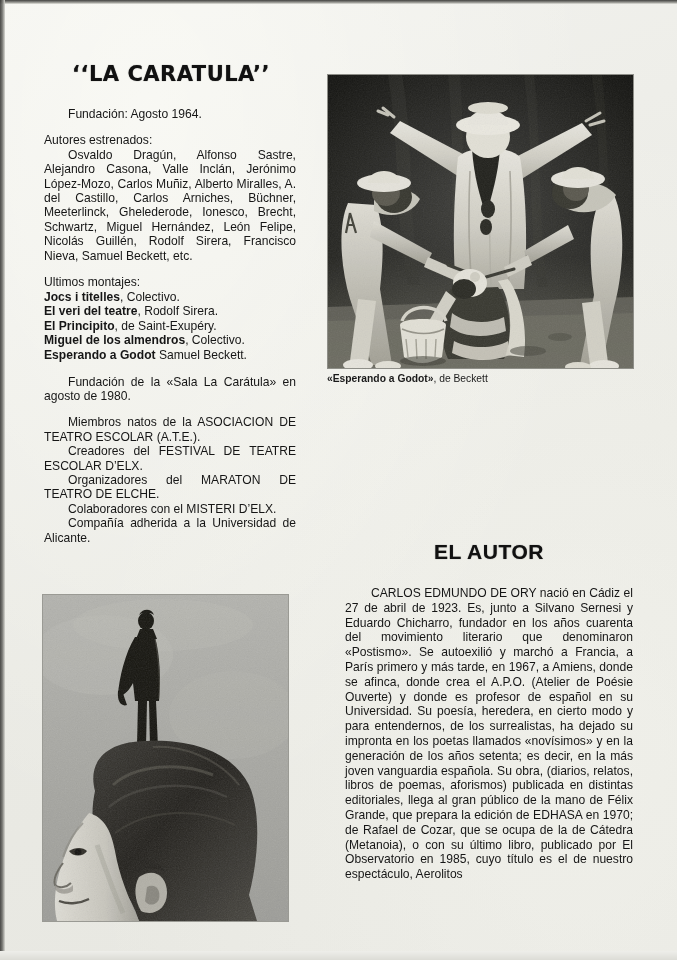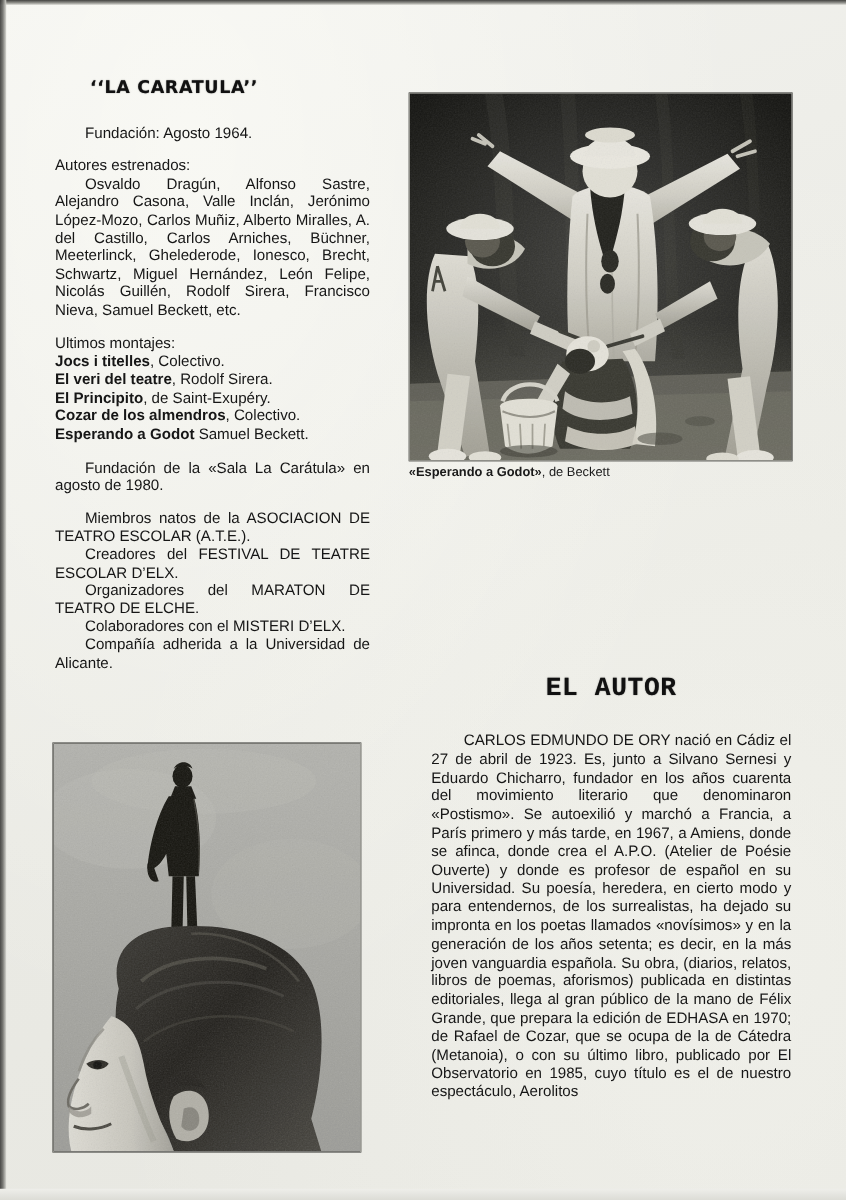--- a/index.html
+++ b/index.html
@@ -54,21 +54,21 @@
   
   .col-left {
     position: absolute;
     left: 44px;
     top: 62px;
     width: 252px;
   }
   .title-caratula {
     font-family: "DejaVu Sans", sans-serif;
     font-weight: 700;
-    font-size: 14px;
+    font-size: 21px;
     letter-spacing: .5px;
     margin: 0 0 21px 28px;
     color: #111;
     text-shadow: 0 0 1px rgba(0,0,0,.55);
   }
   .body-text {
     font-size: 12.1px;
     line-height: 14.4px;
     text-align: justify;
     color: #161616;
@@ -90,21 +90,21 @@
   .list-block b { font-weight: 700; }
 
   
   .col-right {
     position: absolute;
     left: 345px;
     top: 540px;
     width: 288px;
   }
   .title-autor {
-    font-family: Liberation Mono, monospace;
+    font-family: Liberation Sans, sans-serif;
     font-weight: 700;
     font-size: 21px;
     letter-spacing: .5px;
     text-align: center;
     margin: 0 0 22px 0;
     color: #111;
     text-shadow: 0 0 1px rgba(0,0,0,.55);
   }
   .autor-text {
     font-size: 12.1px;
@@ -167,21 +167,21 @@
         <p>Fundación: Agosto 1964.</p>
 
         <p class="no-indent tight">Autores estrenados:</p>
         <p>Osvaldo Dragún, Alfonso Sastre, Alejandro Casona, Valle Inclán, Jerónimo López-Mozo, Carlos Muñiz, Alberto Miralles, A. del Castillo, Carlos Arniches, Büchner, Meeterlinck, Ghelederode, Ionesco, Brecht, Schwartz, Miguel Hernández, León Felipe, Nicolás Guillén, Rodolf Sirera, Francisco Nieva, Samuel Beckett, etc.</p>
 
         <div class="list-block">
           <p class="lead">Ultimos montajes:</p>
           <p class="row"><b>Jocs i titelles</b><span>, Colectivo.</span></p>
           <p class="row"><b>El veri del teatre</b><span>, Rodolf Sirera.</span></p>
           <p class="row"><b>El Principito</b><span>, de Saint-Exupéry.</span></p>
-          <p class="row"><b>Cozar de los almendros</b><span>, Colectivo.</span></p>
+          <p class="row"><b>Miguel de los almendros</b><span>, Colectivo.</span></p>
           <p class="row"><b>Esperando a Godot</b><span> Samuel Beckett.</span></p>
         </div>
 
         <p>Fundación de la «Sala La Carátula» en agosto de 1980.</p>
 
         <p class="tight">Miembros natos de la ASOCIACION DE TEATRO ESCOLAR (A.T.E.).</p>
         <p class="tight">Creadores del FESTIVAL DE TEATRE ESCOLAR D’ELX.</p>
         <p class="tight">Organizadores del MARATON DE TEATRO DE ELCHE.</p>
         <p class="tight">Colaboradores con el MISTERI D’ELX.</p>
         <p class="tight">Compañía adherida a la Universidad de Alicante.</p>

